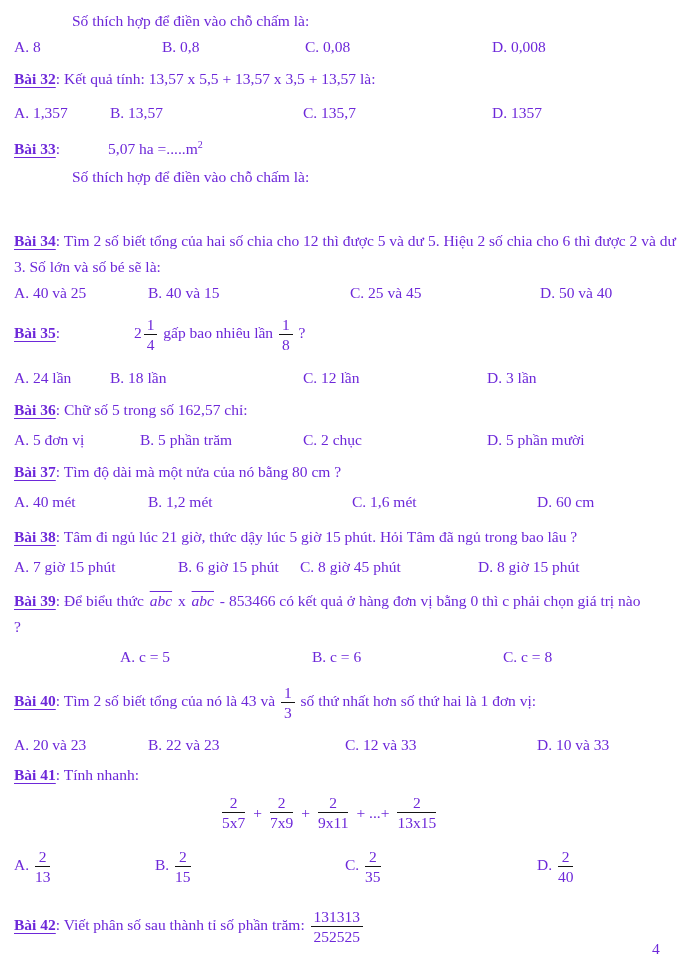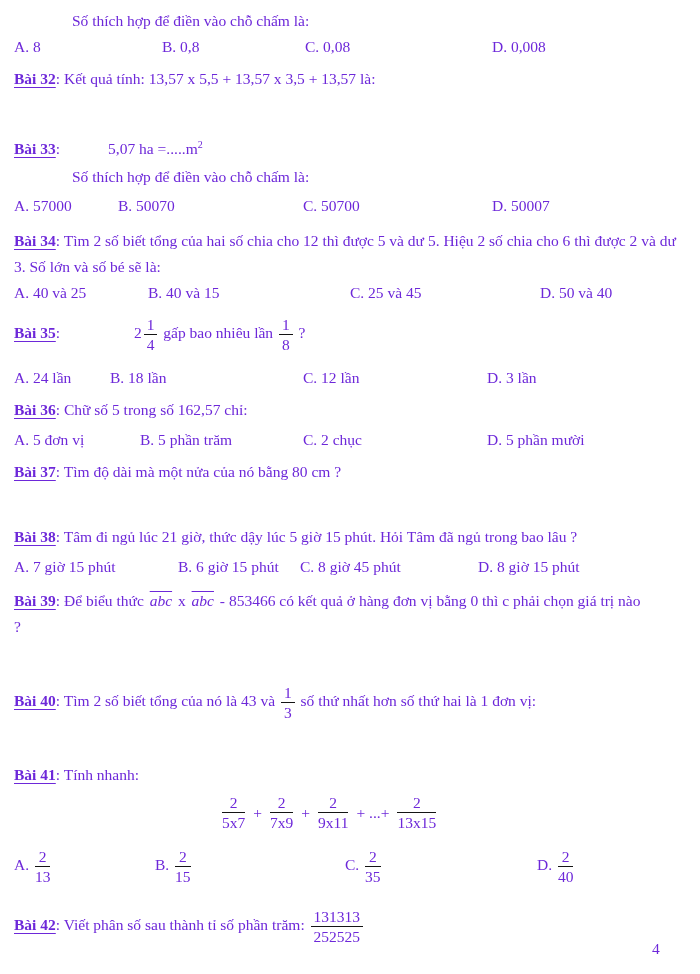--- a/index.html
+++ b/index.html
@@ -36,31 +36,31 @@
   <div class="opts" style="top:38px;left:14px;width:672px">
     <span class="opt" style="left:0">A. 8</span>
     <span class="opt" style="left:148px">B. 0,8</span>
     <span class="opt" style="left:291px">C. 0,08</span>
     <span class="opt" style="left:478px">D. 0,008</span>
   </div>
 
   <div class="block" style="top:68px;left:14px">
     <span class="qlabel">Bài 32</span><span>: Kết quả tính: 13,57 x 5,5 + 13,57 x 3,5 + 13,57 là:</span>
   </div>
+  <div class="opts" style="top:104px;left:14px;width:672px">
+    <span class="opt" style="left:0">A. 1,357</span>
+    <span class="opt" style="left:96px">B. 13,57</span>
+    <span class="opt" style="left:289px">C. 135,7</span>
+    <span class="opt" style="left:478px">D. 1357</span>
+  </div>
 
   <div class="block" style="top:134px;left:14px">
     <span class="qlabel">Bài 33</span><span>:</span><span style="margin-left:48px">5,07 ha =.....m</span><sup>2</sup>
   </div>
   <div class="block" style="top:166px;left:72px">Số thích hợp để điền vào chỗ chấm là:</div>
-  <div class="opts" style="top:197px;left:14px;width:672px">
-    <span class="opt" style="left:0">A. 57000</span>
-    <span class="opt" style="left:104px">B. 50070</span>
-    <span class="opt" style="left:289px">C. 50700</span>
-    <span class="opt" style="left:478px">D. 50007</span>
-  </div>
 
   <div class="para" style="top:228px;left:14px;width:668px">
     <span class="qlabel">Bài 34</span><span>:  Tìm 2 số biết tổng của hai số chia cho 12 thì được 5 và dư 5. Hiệu 2 số chia cho 6 thì được 2 và dư 3. Số lớn và số bé sẽ là:</span>
   </div>
   <div class="opts" style="top:284px;left:14px;width:672px">
     <span class="opt" style="left:0">A. 40 và 25</span>
     <span class="opt" style="left:134px">B. 40 và 15</span>
     <span class="opt" style="left:336px">C. 25 và 45</span>
     <span class="opt" style="left:526px">D. 50 và 40</span>
   </div>
@@ -82,38 +82,55 @@
   <div class="opts" style="top:431px;left:14px;width:672px">
     <span class="opt" style="left:0">A. 5 đơn vị</span>
     <span class="opt" style="left:126px">B. 5 phần trăm</span>
     <span class="opt" style="left:289px">C. 2 chục</span>
     <span class="opt" style="left:473px">D. 5 phần mười</span>
   </div>
 
   <div class="block" style="top:461px;left:14px">
     <span class="qlabel">Bài 37</span><span>: Tìm độ dài mà một nửa của nó bằng 80 cm ?</span>
   </div>
+  <div class="opts" style="top:493px;left:14px;width:672px">
+    <span class="opt" style="left:0">A. 40 mét</span>
+    <span class="opt" style="left:134px">B. 1,2 mét</span>
+    <span class="opt" style="left:338px">C. 1,6 mét</span>
+    <span class="opt" style="left:523px">D. 60 cm</span>
+  </div>
 
   <div class="block" style="top:526px;left:14px">
     <span class="qlabel">Bài 38</span><span>: Tâm đi ngủ lúc 21 giờ, thức dậy lúc 5 giờ 15 phút. Hỏi Tâm đã ngủ trong bao lâu ?</span>
   </div>
   <div class="opts" style="top:558px;left:14px;width:672px">
     <span class="opt" style="left:0">A. 7 giờ 15 phút</span>
     <span class="opt" style="left:164px">B. 6 giờ 15 phút</span>
     <span class="opt" style="left:286px">C. 8 giờ 45 phút</span>
     <span class="opt" style="left:464px">D. 8 giờ 15 phút</span>
   </div>
 
   <div class="para" style="top:588px;left:14px;width:668px">
     <span class="qlabel">Bài 39</span><span>: Để biểu thức </span><span class="ovl">abc</span><span> x </span><span class="ovl">abc</span><span> - 853466 có kết quả ở hàng đơn vị bằng 0 thì c phải chọn giá trị nào</span>
     <div>?</div>
   </div>
+  <div class="opts" style="top:648px;left:14px;width:672px">
+    <span class="opt" style="left:106px">A. c = 5</span>
+    <span class="opt" style="left:298px">B. c = 6</span>
+    <span class="opt" style="left:489px">C. c = 8</span>
+  </div>
 
   <div class="block" style="top:684px;left:14px">
     <span class="qlabel">Bài 40</span><span>: Tìm 2 số biết tổng của nó là 43 và </span><span class="frac"><span class="num">1</span><span class="den">3</span></span><span> số thứ nhất hơn số thứ hai là 1 đơn vị:</span>
+  </div>
+  <div class="opts" style="top:736px;left:14px;width:672px">
+    <span class="opt" style="left:0">A. 20 và 23</span>
+    <span class="opt" style="left:134px">B. 22 và 23</span>
+    <span class="opt" style="left:331px">C. 12 và 33</span>
+    <span class="opt" style="left:523px">D. 10 và 33</span>
   </div>
 
   <div class="block" style="top:764px;left:14px">
     <span class="qlabel">Bài 41</span><span>: Tính nhanh:</span>
   </div>
   <div class="formula" style="top:794px;left:220px">
     <span class="frac"><span class="num">2</span><span class="den">5x7</span></span><span class="op">+</span><span class="frac"><span class="num">2</span><span class="den">7x9</span></span><span class="op">+</span><span class="frac"><span class="num">2</span><span class="den">9x11</span></span><span class="op">+ ...+</span><span class="frac"><span class="num">2</span><span class="den">13x15</span></span>
   </div>
   <div class="opts" style="top:848px;left:14px;width:672px;height:48px">
     <span class="opt" style="left:0"><span>A.</span> <span class="frac"><span class="num">2</span><span class="den">13</span></span></span>

